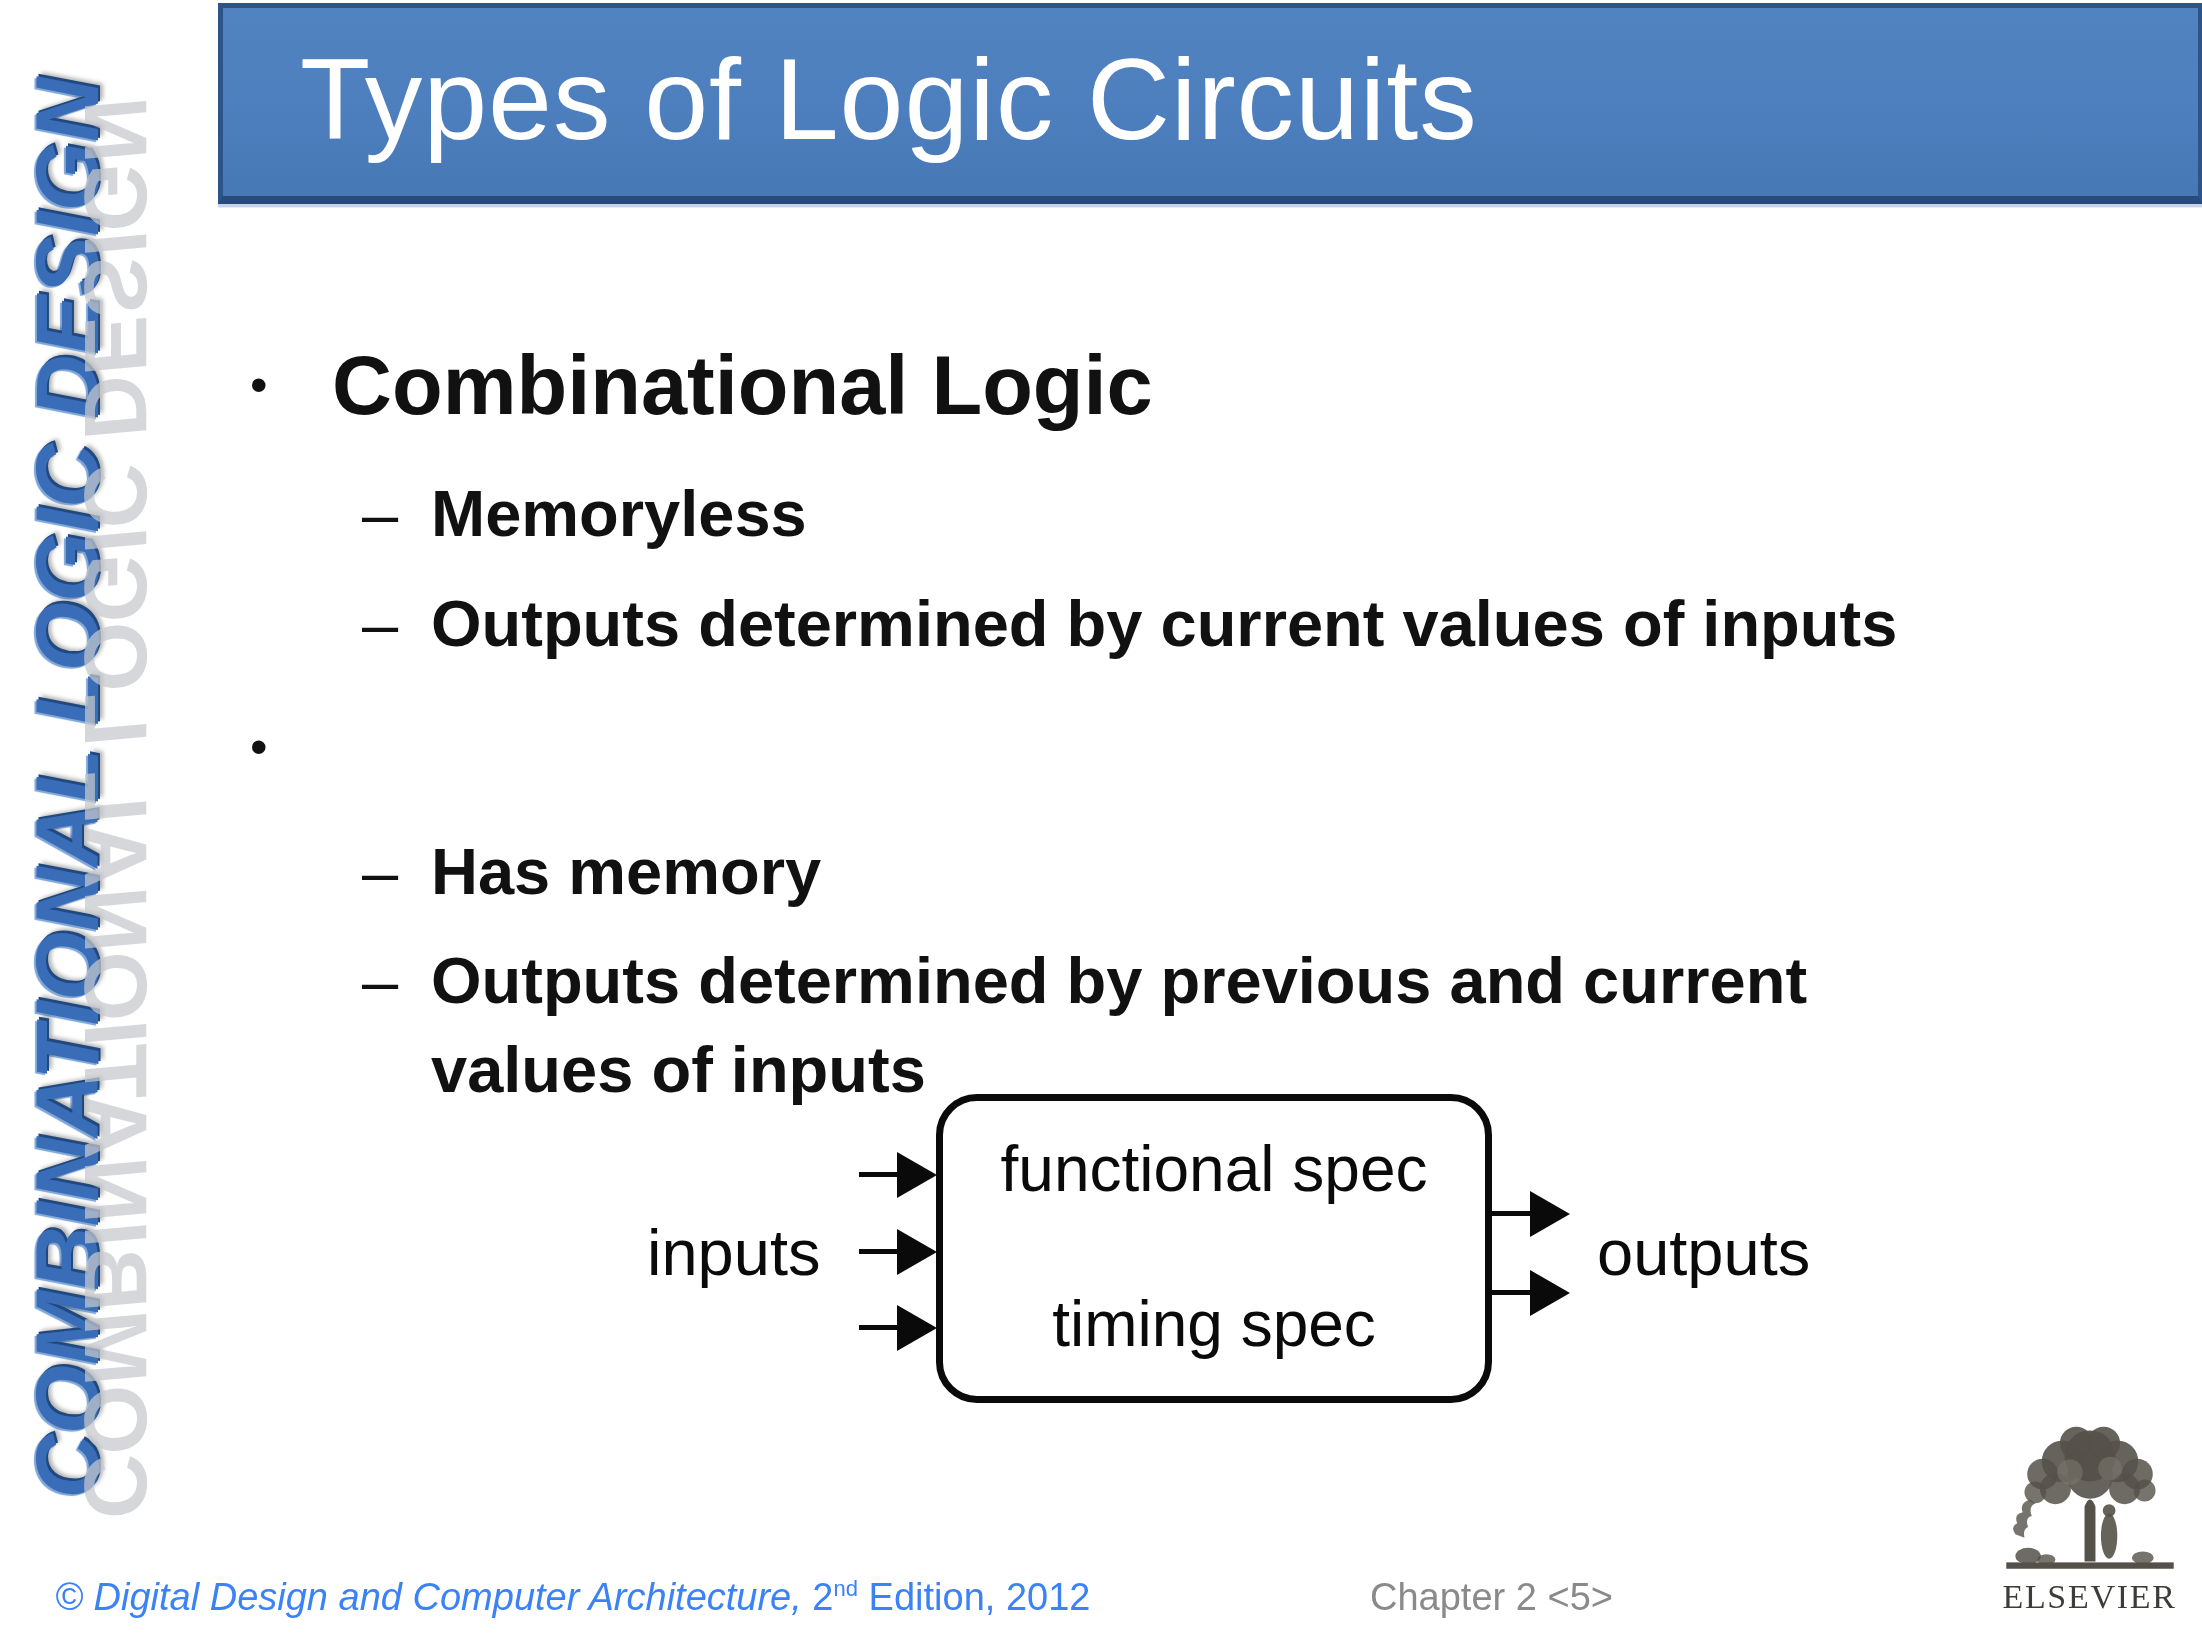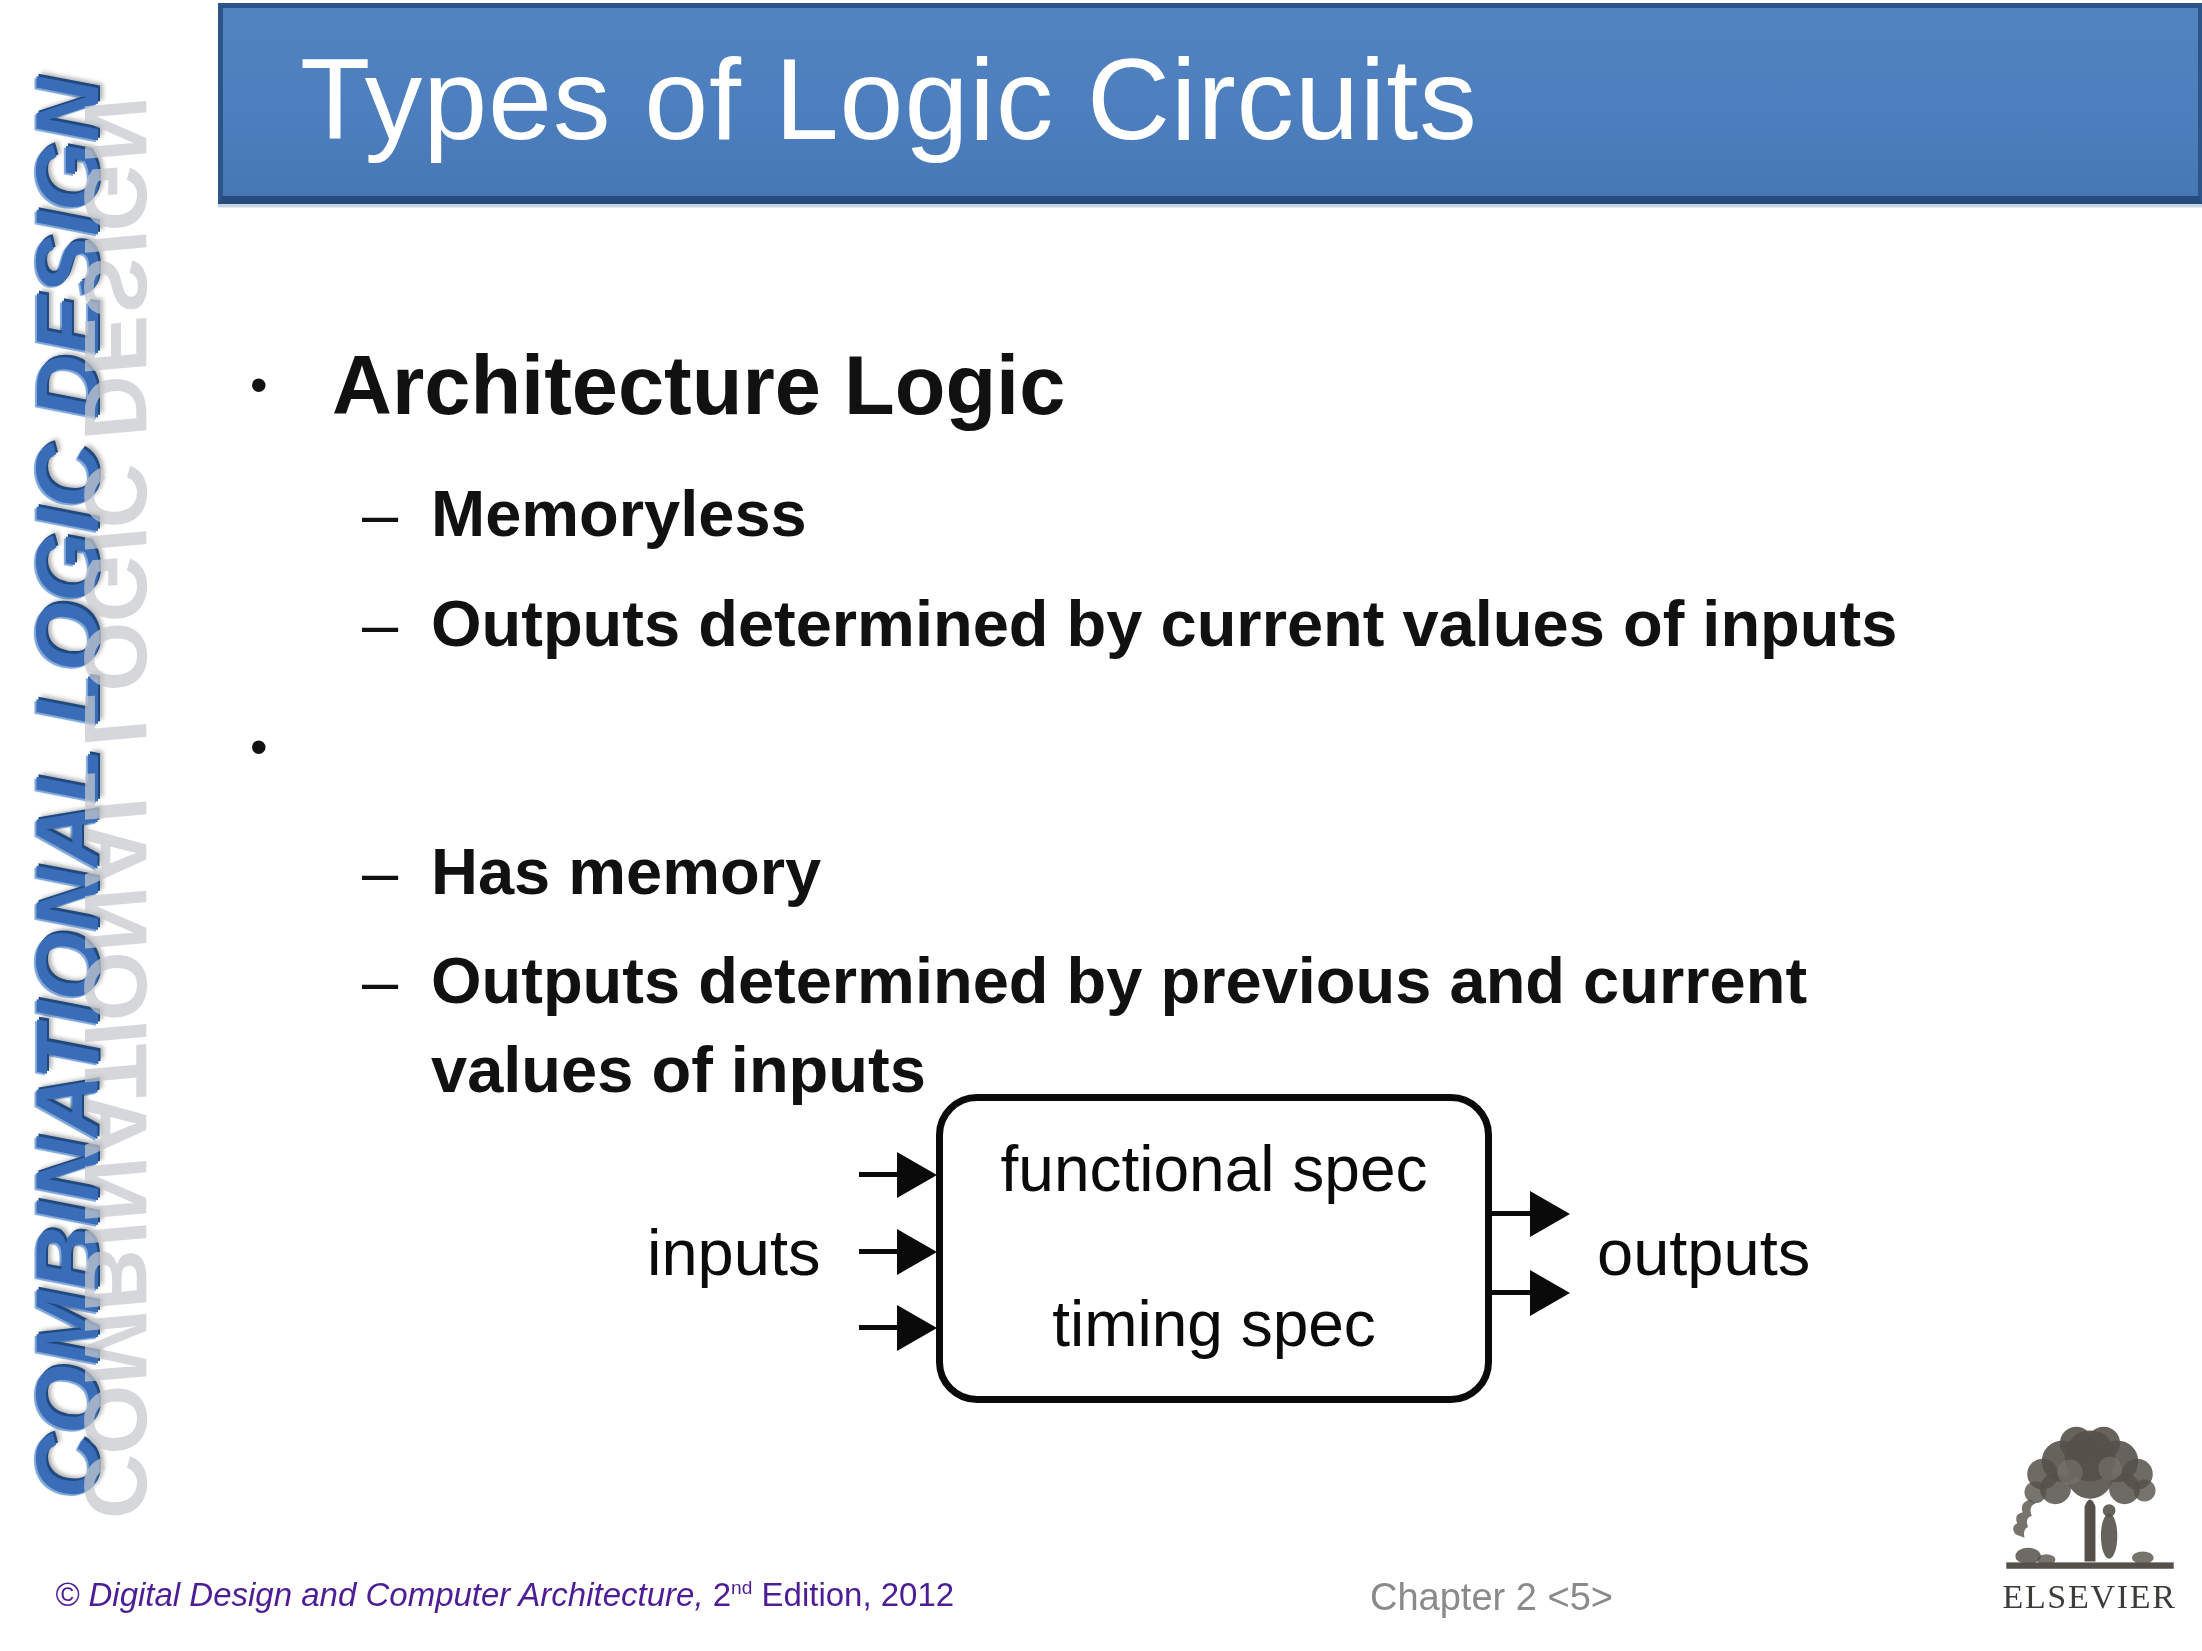--- a/index.html
+++ b/index.html
@@ -70,21 +70,21 @@
     width:0; height:0;
     border-left:40px solid #0a0a0a; border-top:23px solid transparent; border-bottom:23px solid transparent;
   }
   .ia1{left:859px; top:1172px; width:38px;}
   .ia2{left:859px; top:1249px; width:38px;}
   .ia3{left:859px; top:1325px; width:38px;}
   .oa1{left:1492px; top:1211px; width:38px;}
   .oa2{left:1492px; top:1290px; width:38px;}
 
   
-  .footer-left{position:absolute; left:55px; top:1576px; font-size:33px; color:#4c1d95; white-space:nowrap;}
+  .footer-left{position:absolute; left:55px; top:1576px; font-size:38px; color:#3b82f6; white-space:nowrap;}
   .footer-left .it{font-style:italic;}
   .footer-left sup{font-size:.58em; vertical-align:super;}
   .footer-chapter{position:absolute; left:1370px; top:1576px; font-size:38px; color:#8a8a8a; white-space:nowrap;}
 
   
   .logo{position:absolute; left:1982px; top:1423px; width:215px; text-align:center;}
   .logo svg{display:block; margin:0 auto; width:182px; height:155px;}
   .logo-text{
     font-family:"Liberation Serif",serif; font-size:34px; letter-spacing:1.7px;
     color:#3e3c38; margin-top:0px;
@@ -100,21 +100,21 @@
   </div>
 
   <div class="banner">
     <div class="banner-main">COMBINATIONAL LOGIC DESIGN</div>
     <div class="banner-reflect">COMBINATIONAL LOGIC DESIGN</div>
   </div>
 
   <div class="content">
     <div class="row row-l1">
       <span class="marker">•</span>
-      <span class="text">Architecture Logic</span>
+      <span class="text">Combinational Logic</span>
     </div>
     <div class="row row-l2 m-sub1">
       <span class="marker">–</span>
       <span class="text">Memoryless</span>
     </div>
     <div class="row row-l2 m-sub2">
       <span class="marker">–</span>
       <span class="text">Outputs determined by current values of inputs</span>
     </div>
     <div class="row row-l1 m-b2">

